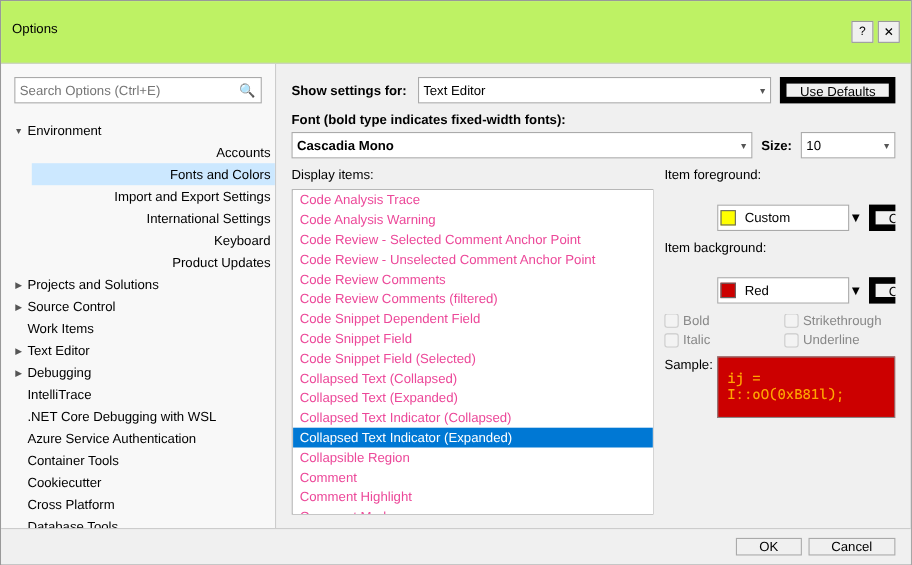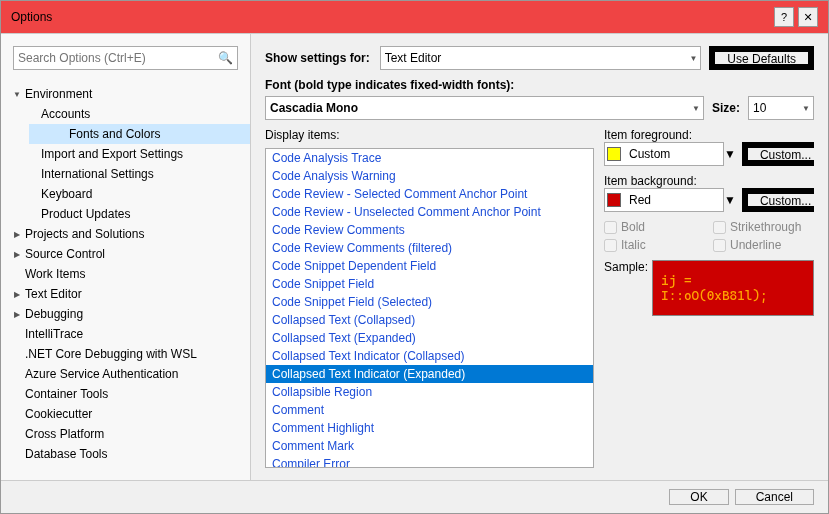--- a/index.html
+++ b/index.html
@@ -16,25 +16,25 @@
     .dialog {
       background: #f0f0f0;
       border: 1px solid #999;
       box-shadow: 2px 2px 8px rgba(0,0,0,0.4);
       width: 829px;
       height: 514px;
       display: flex;
       flex-direction: column;
     }
     .title-bar {
-      background: #ef4444;
+      background: #bef264;
       border-bottom: 1px solid #ccc;
-      padding: 6px 10px;
-      display: flex;
-      align-items: center;
+      padding: 18px 10px;
+      display: flex;
+      align-items: flex-start;
       justify-content: space-between;
     }
     .title-bar-left {
       font-size: 12px;
       font-weight: normal;
       color: #000;
     }
     .title-bar-right {
       display: flex;
       gap: 4px;
@@ -107,21 +107,21 @@
       width: 16px;
       height: 16px;
       display: inline-flex;
       align-items: center;
       justify-content: center;
       font-size: 8px;
       color: #555;
       flex-shrink: 0;
     }
     .indent-1 { padding-left: 8px; }
-    .indent-2 { padding-left: 24px; }
+    .indent-2 { padding-left: 24px; justify-content: flex-end; }
 
     .right-panel {
       flex: 1;
       padding: 12px 14px;
       display: flex;
       flex-direction: column;
       gap: 8px;
       overflow: hidden;
     }
     .form-label {
@@ -184,42 +184,43 @@
       flex: 1;
       border: 1px solid #aaa;
       background: white;
       overflow-y: auto;
       min-height: 0;
     }
     .list-item {
       padding: 2px 6px;
       cursor: pointer;
       font-size: 12px;
-      color: #1d4ed8;
+      color: #ec4899;
       white-space: nowrap;
     }
     .list-item.selected { background: #0078d4; color: white; }
 
     .right-section {
       width: 210px;
       display: flex;
       flex-direction: column;
       gap: 8px;
     }
 
     .color-row {
       display: flex;
       flex-direction: column;
-      gap: 0;
+      gap: 20px;
     }
     .color-row-label { font-size: 12px; font-weight: normal; }
     .color-control {
       display: flex;
       align-items: center;
       gap: 6px;
+      margin-left: 48px;
     }
     .color-select-wrapper {
       position: relative;
       display: inline-flex;
       align-items: center;
     }
     .color-select-wrapper select {
       width: 120px;
       height: 24px;
       border: 1px solid #aaa;
@@ -440,21 +441,21 @@
           <div class="select-wrapper" style="flex:1;">
             <select style="width:100%;font-weight:bold;">
               <option>Cascadia Mono</option>
               <option>Consolas</option>
               <option>Courier New</option>
             </select>
             <span class="chevron">▼</span>
           </div>
           <span class="form-label">Size:</span>
           <div class="select-wrapper">
-            <select style="width:66px;">
+            <select style="width:86px;">
               <option>8</option>
               <option>9</option>
               <option selected="">10</option>
               <option>11</option>
               <option>12</option>
               <option>14</option>
             </select>
             <span class="chevron">▼</span>
           </div>
         </div>

